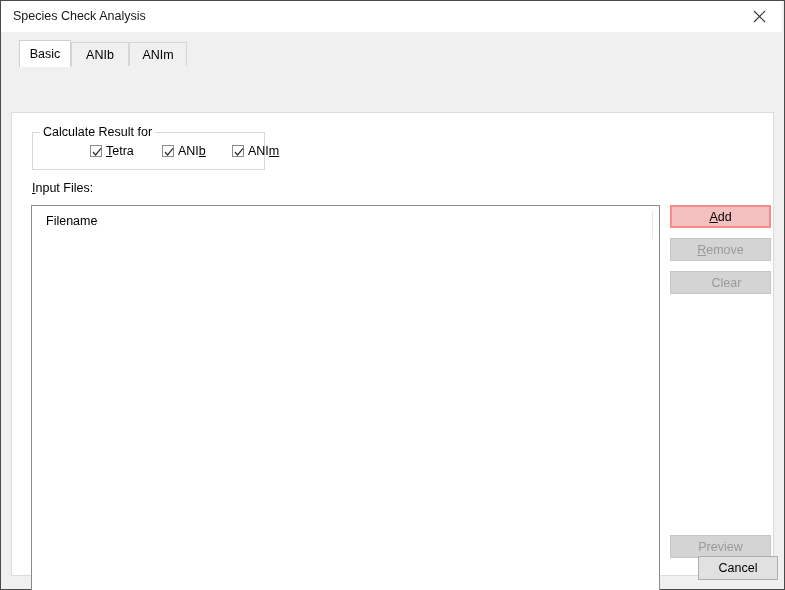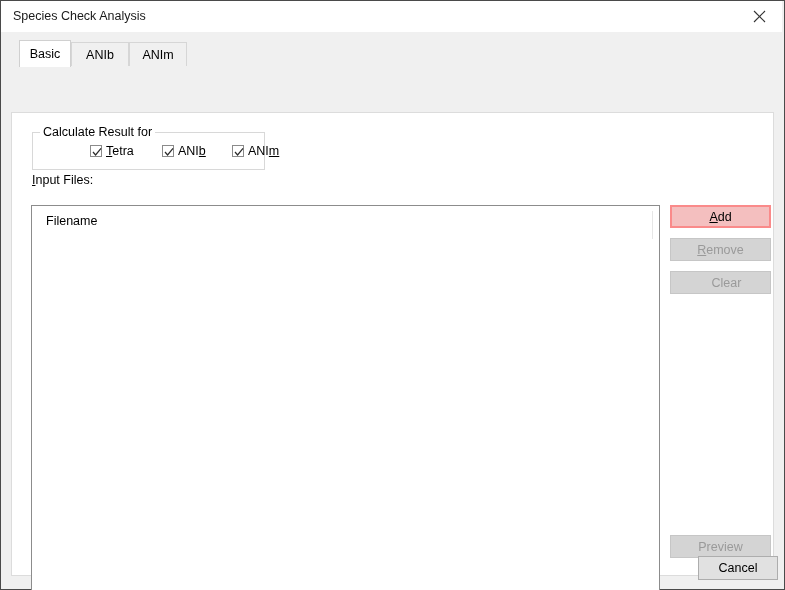--- a/index.html
+++ b/index.html
@@ -149,21 +149,21 @@
     position: relative;
     flex: none;
   }
   .cbbox svg { position: absolute; left: 1px; top: 1px; }
   .cb-label { font-size: 12.5px; color: #000; }
   .mn { text-decoration: underline; }
 
   
   .files-label {
     position: absolute;
-    left: 20px; top: 60px;
+    left: 20px; top: 68px;
     font-size: 12.5px;
     color: #000;
     white-space: nowrap;
   }
 
   
   .listbox {
     position: absolute;
     left: 19px; top: 92px;
     width: 629px;

